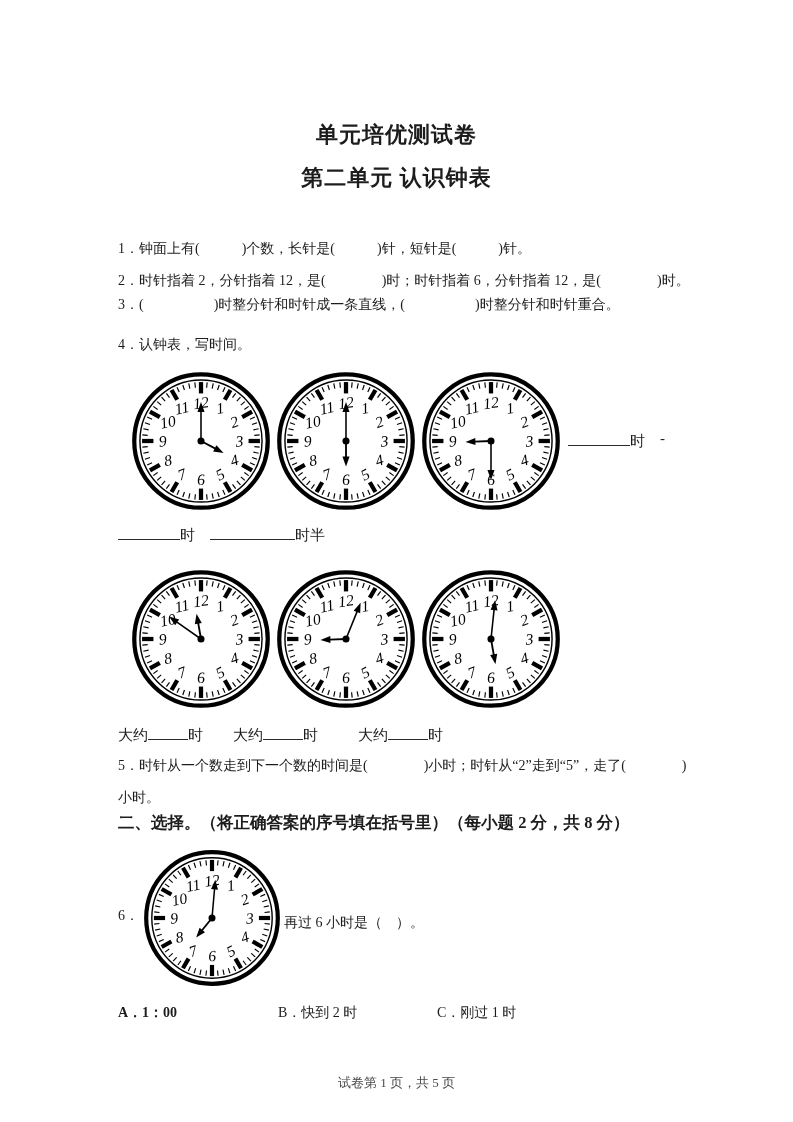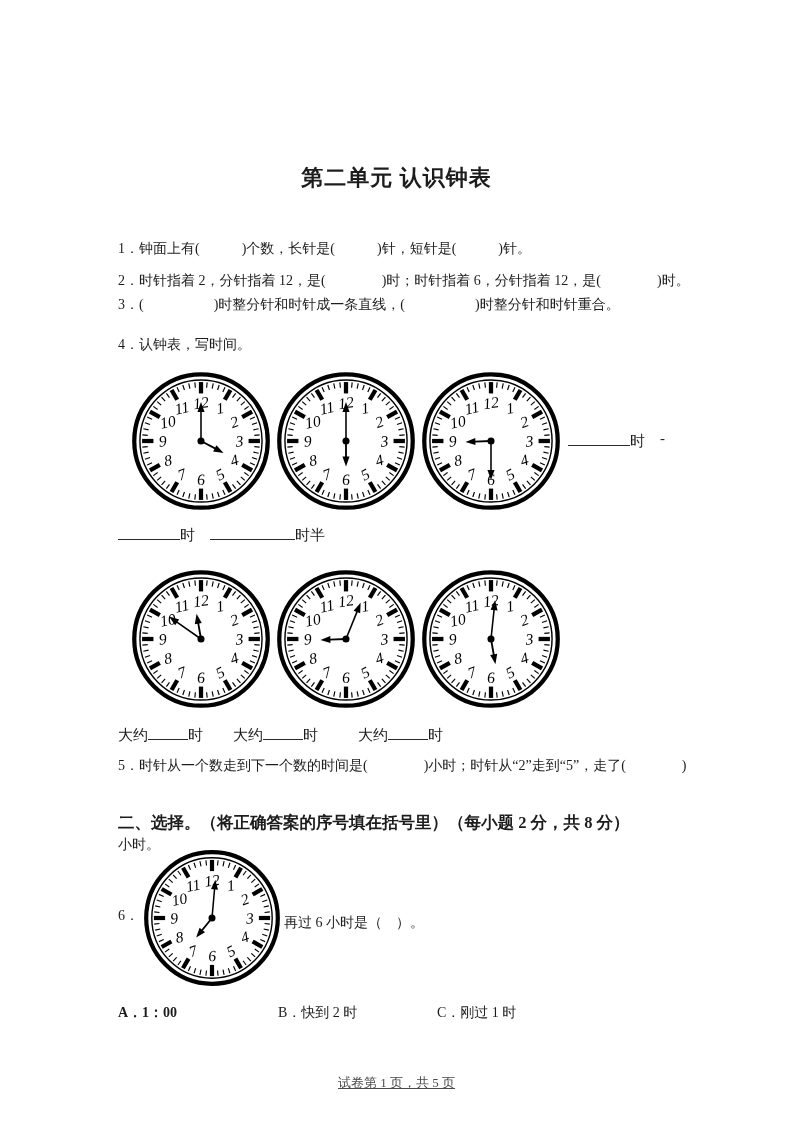--- a/index.html
+++ b/index.html
@@ -21,20 +21,21 @@
   }
   .w62{width:62px;} .w85{width:85px;} .w40{width:40px;}
   .clockbox{position:absolute;}
   .clockbox svg{display:block;}
 </style>
 </head>
 <body>
 
 <div id="page">
 
+  <div class="abs center title" style="top:120px;">单元培优测试卷</div>
   <div class="abs center title" style="top:163px;">第二单元 认识钟表</div>
 
 
   <div class="abs q" style="left:118px;top:240px;">1．钟面上有(　　　)个数，长针是(　　　)针，短针是(　　　)针。</div>
   <div class="abs q" style="left:118px;top:272px;">2．时针指着 2，分针指着 12，是(　　　　)时；时针指着 6，分针指着 12，是(　　　　)时。</div>
   <div class="abs q" style="left:118px;top:296px;text-align:right;">3．(　　　　　)时整分针和时针成一条直线，(　　　　　)时整分针和时针重合。</div>
   <div class="abs q" style="left:118px;top:336px;">4．认钟表，写时间。</div>
 
   <div class="clockbox" style="left:130px;top:370px;width:142px;height:142px;">
       <svg viewBox="-100 -100 200 200" width="100%" height="100%">
@@ -564,21 +565,21 @@
         </g>
         <circle cx="0" cy="0" r="5" fill="#000"></circle>
       </svg>
     </div>
 
   <div class="abs small" style="left:118px;top:726px;"><span>大约</span><span class="blank w40"></span><span>时</span></div>
   <div class="abs small" style="left:233px;top:726px;"><span>大约</span><span class="blank w40"></span><span>时</span></div>
   <div class="abs small" style="left:358px;top:726px;"><span>大约</span><span class="blank w40"></span><span>时</span></div>
 
   <div class="abs q" style="left:118px;top:757px;">5．时针从一个数走到下一个数的时间是(　　　　)小时；时针从“2”走到“5”，走了(　　　　)</div>
-  <div class="abs q" style="left:118px;top:789px;margin-top:47px;">小时。</div>
+  <div class="abs q" style="left:118px;top:789px;">小时。</div>
 
   <div class="abs heading" style="left:118px;top:812px;">二、选择。（将正确答案的序号填在括号里）（每小题 2 分，共 8 分）</div>
 
   <div class="abs q" style="left:118px;top:907px;">6．</div>
   <div class="clockbox" style="left:142px;top:848px;width:140px;height:140px;">
       <svg viewBox="-100 -100 200 200" width="100%" height="100%">
         <circle cx="0" cy="0" r="94" fill="#fff" stroke="#000" stroke-width="6"></circle>
         <circle cx="0" cy="0" r="86" fill="none" stroke="#000" stroke-width="2"></circle>
         <line x1="0.00" y1="-83.00" x2="0.00" y2="-67.00" stroke="#000" stroke-width="6"></line>
         <line x1="8.68" y1="-82.55" x2="7.89" y2="-75.09" stroke="#000" stroke-width="1.6"></line>
@@ -662,15 +663,15 @@
         </g>
         <circle cx="0" cy="0" r="5" fill="#000"></circle>
       </svg>
     </div>
   <div class="abs q" style="left:284px;top:914px;">再过 6 小时是（　）。</div>
 
   <div class="abs q" style="left:118px;top:1004px;font-weight:bold;">A．1：00</div>
   <div class="abs q" style="left:278px;top:1004px;">B．快到 2 时</div>
   <div class="abs q" style="left:437px;top:1004px;">C．刚过 1 时</div>
 
-  <div class="abs center footer" style="top:1074px;text-decoration:underline;">试卷第 1 页，共 5 页</div>
+  <div class="abs center footer" style="top:1074px;">试卷第 1 页，共 5 页</div>
 
 </div>
 
 </body></html>

